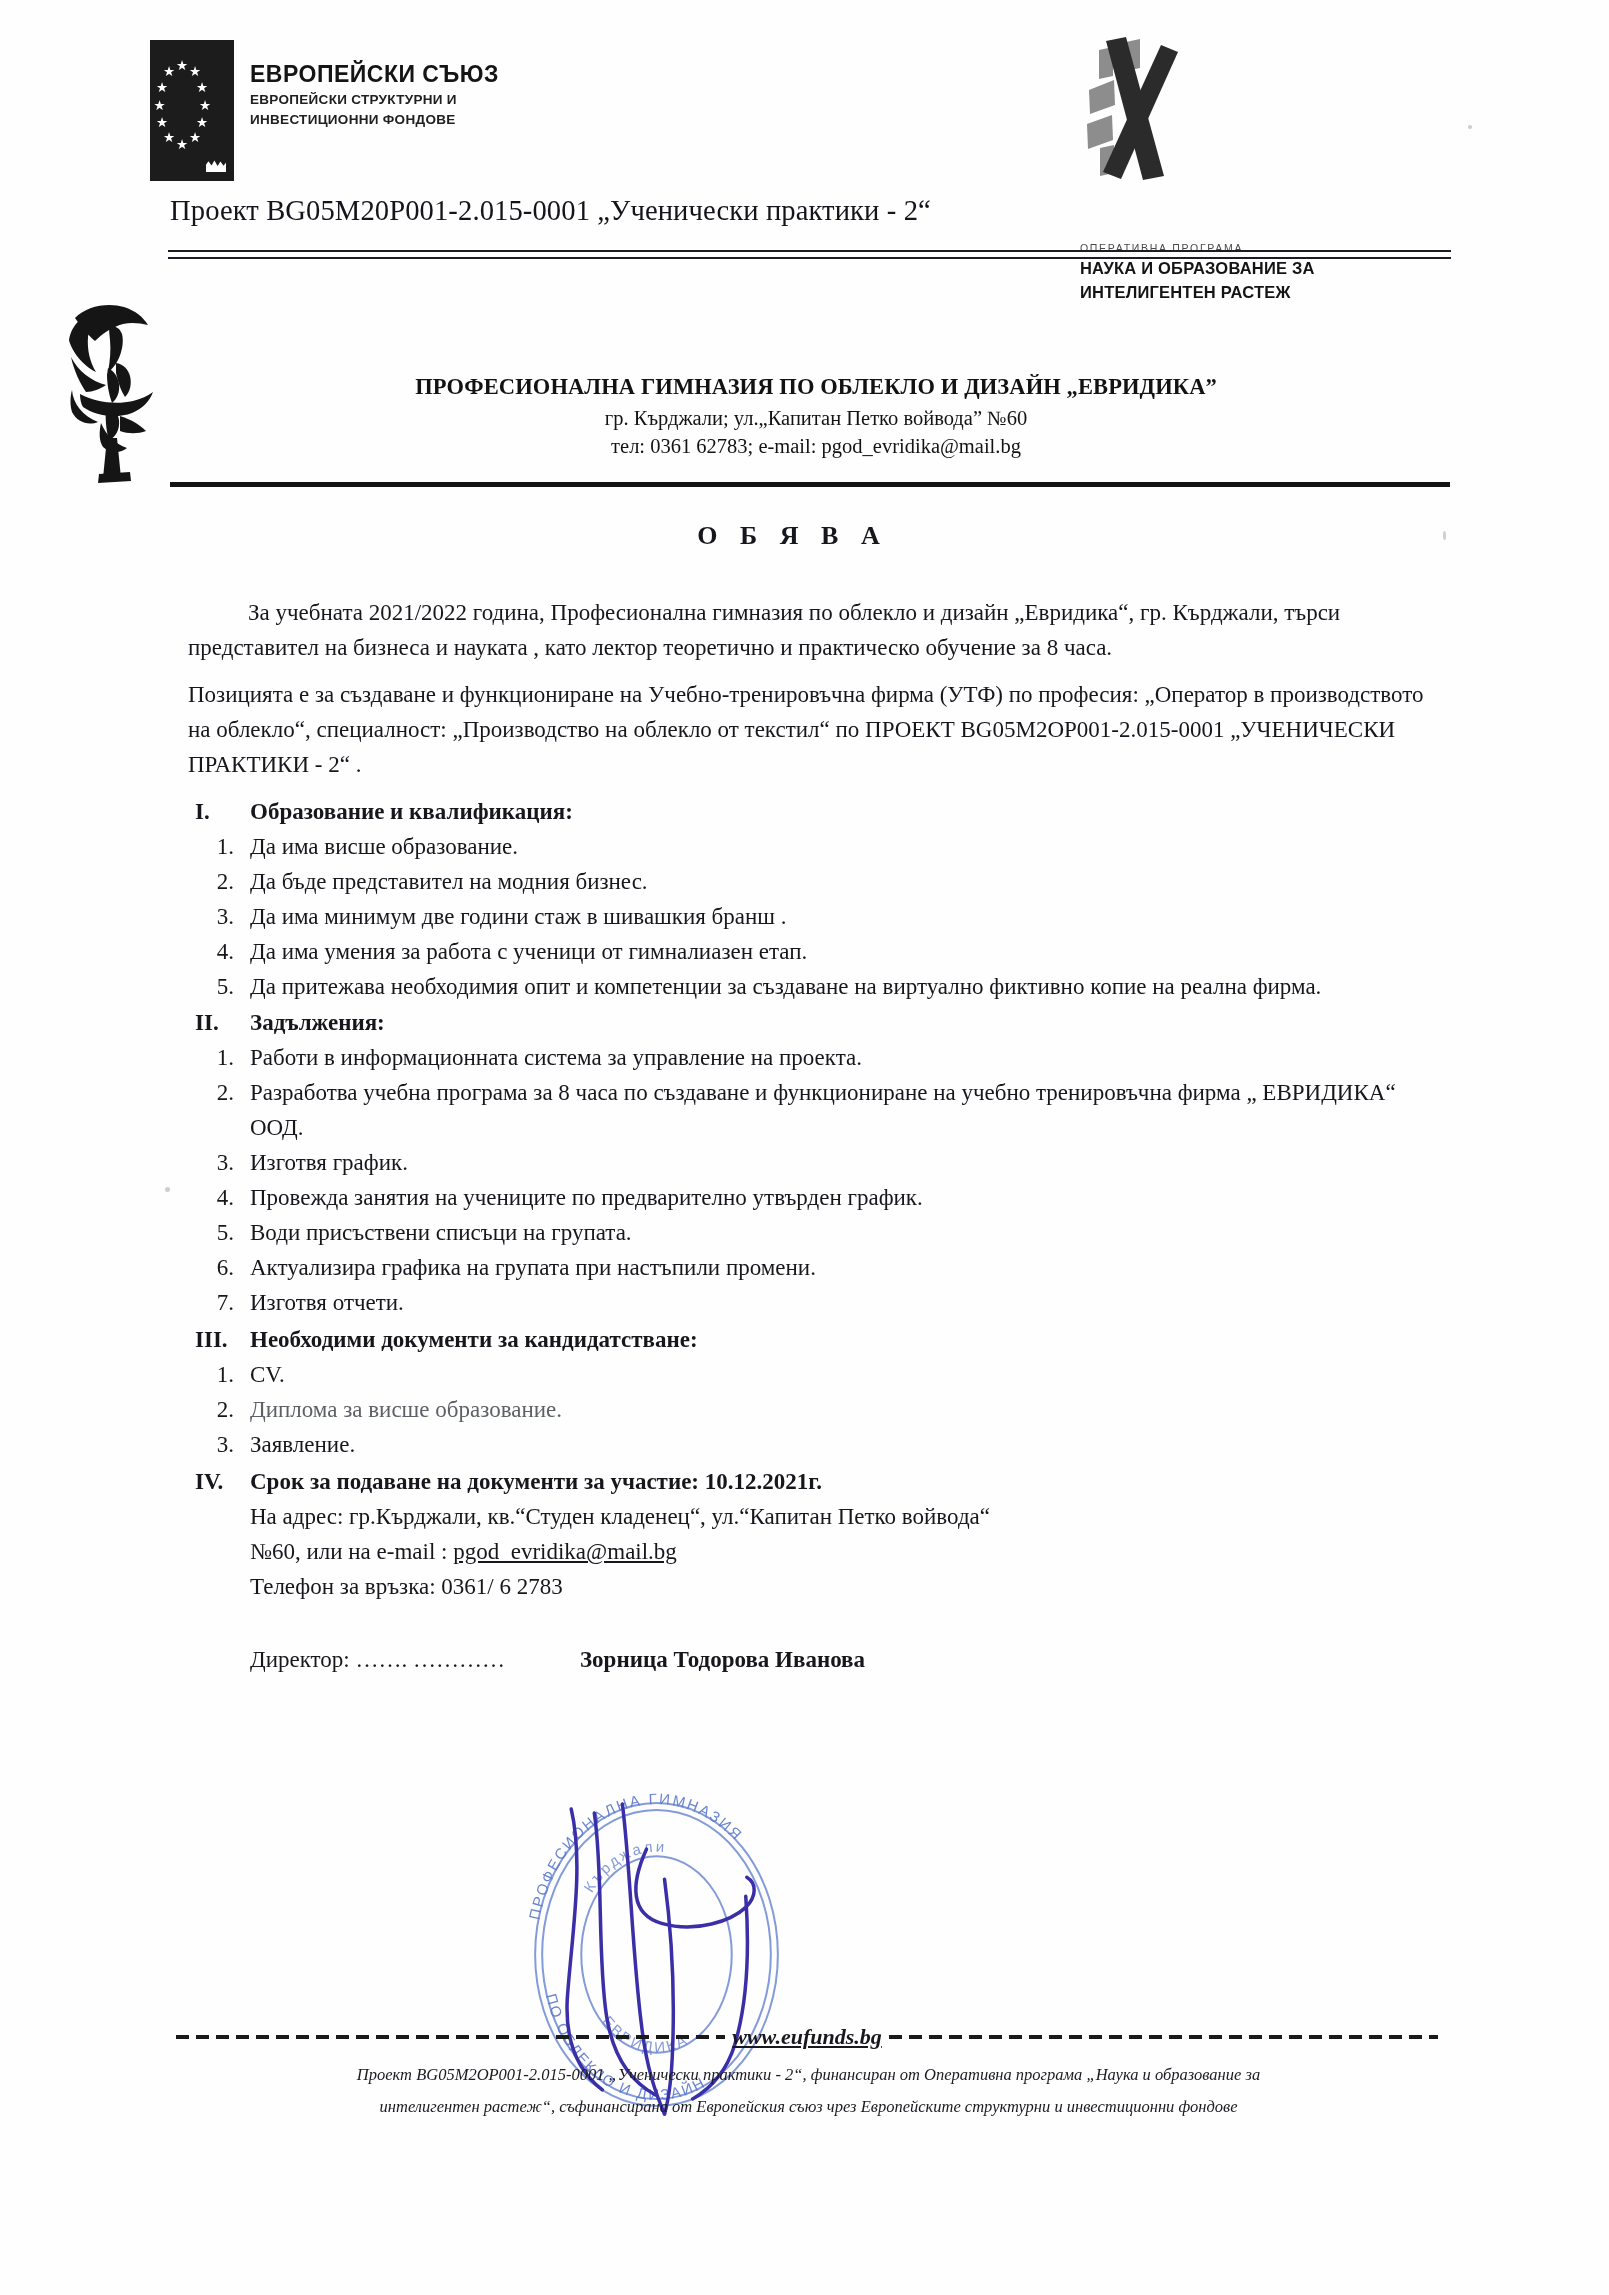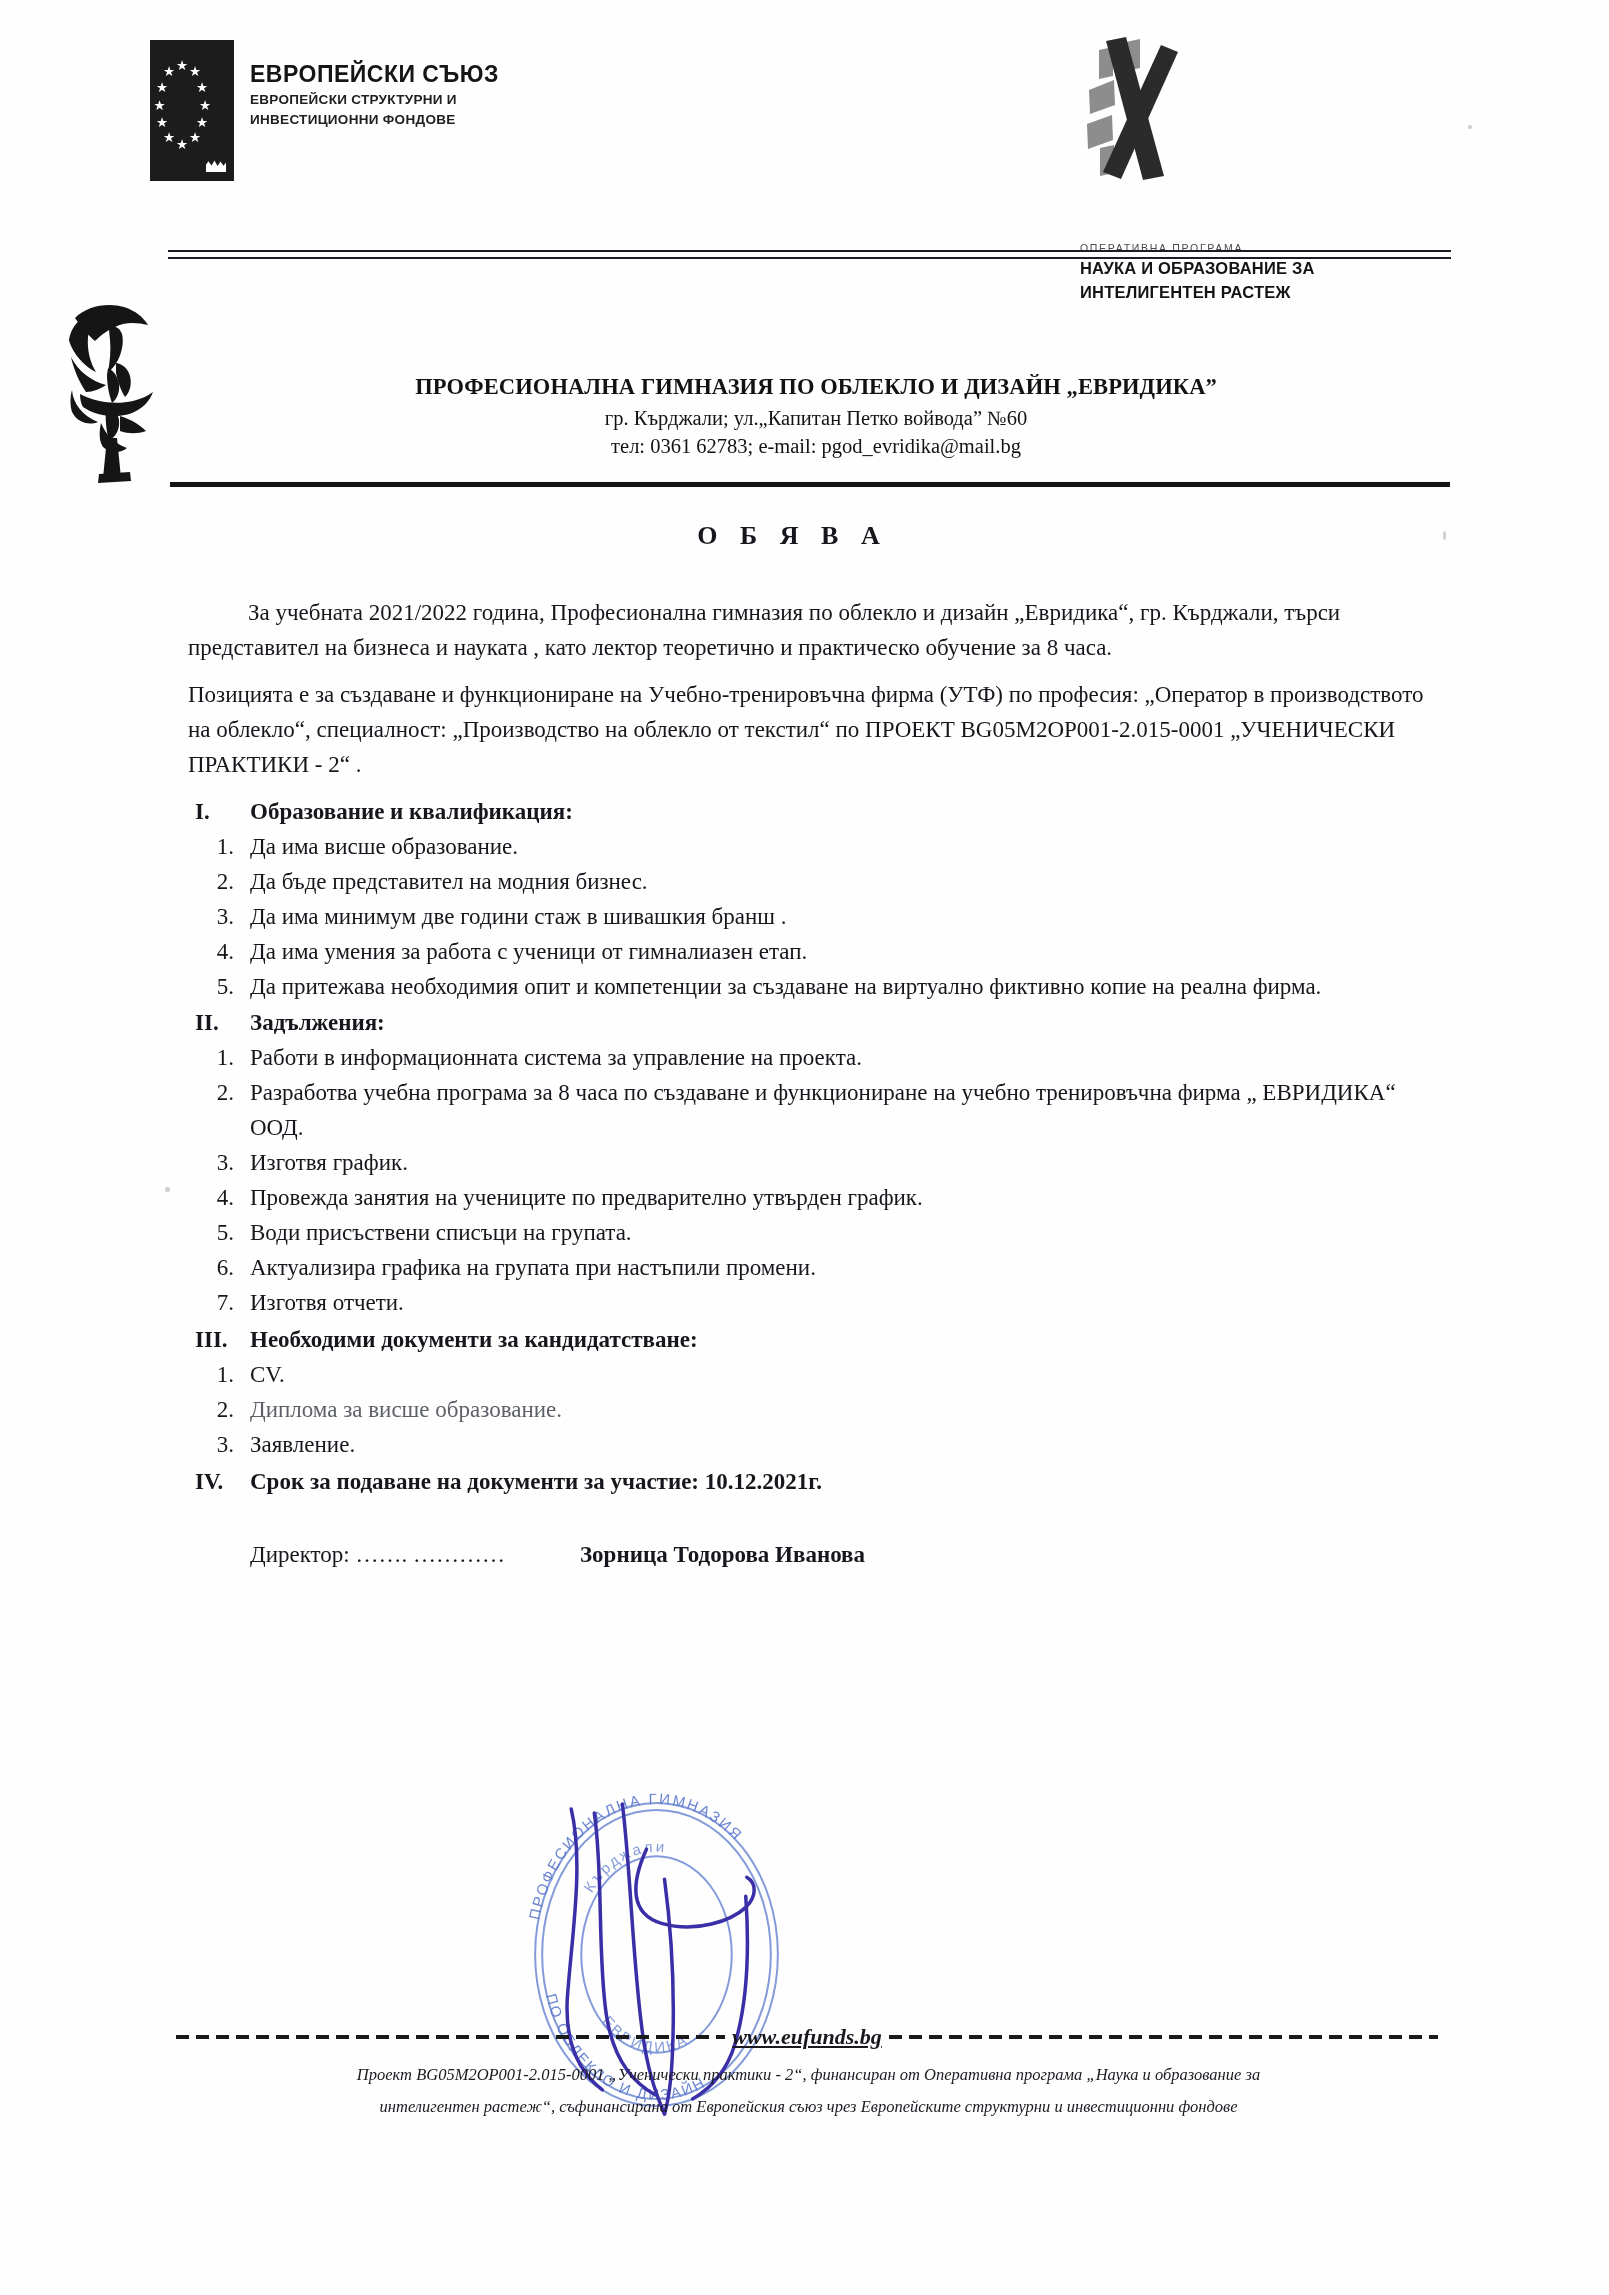--- a/index.html
+++ b/index.html
@@ -340,20 +340,21 @@
         </svg>
       </div>
       <div class="op-text">
         <div class="t1">ОПЕРАТИВНА ПРОГРАМА</div>
         <div class="t2">НАУКА И ОБРАЗОВАНИЕ ЗА</div>
         <div class="t2">ИНТЕЛИГЕНТЕН РАСТЕЖ</div>
       </div>
     </div>
   </div>
 
+  <div class="project-title">Проект BG05M20P001-2.015-0001 „Ученически практики - 2“</div>
   <div class="rule-double"></div>
 
   <div class="school-mark">
     <svg width="115" height="200" viewBox="0 0 230 400">
       <g fill="#151515">
         <path d="M30 60 C52 36 96 28 128 38 C152 46 166 58 176 74 C160 70 142 68 126 72 C104 78 84 92 70 106 C58 96 42 78 30 60 Z"></path>
         <path d="M18 104 C24 70 48 52 76 48 C66 62 58 80 56 98 C54 124 60 148 72 168 C54 160 34 140 24 120 C21 114 19 109 18 104 Z"></path>
         <path d="M22 138 C36 166 62 186 92 194 C80 202 66 208 52 208 C40 190 28 166 22 138 Z"></path>
         <path d="M88 52 C92 44 102 40 110 44 C118 48 120 58 116 66 C112 74 102 77 94 73 C86 69 84 60 88 52 Z"></path>
         <path d="M98 78 C110 74 120 80 124 92 C128 108 124 128 116 144 C110 156 102 164 96 168 C100 146 102 124 100 104 C99 94 98 85 98 78 Z"></path>
@@ -459,20 +460,25 @@
     <div class="num-item">
       <div class="num-idx">3.</div>
       <div class="num-text">Заявление.</div>
     </div>
 
     <div class="roman-item">
       <div class="roman-num">IV.</div>
       <div class="roman-label">Срок за подаване на документи за участие: 10.12.2021г.</div>
     </div>
 
+    <div class="sub-block">
+      <div>На адрес: гр.Кърджали, кв.“Студен кладенец“, ул.“Капитан Петко войвода“</div>
+      <div><span>№60,  или на e-mail : </span><span style="text-decoration:underline">pgod_evridika@mail.bg</span></div>
+      <div>Телефон за връзка: 0361/ 6 2783</div>
+    </div>
 
     <div class="sign-row">
       <span>Директор: ……. …………</span>
       <span class="name">Зорница Тодорова Иванова</span>
     </div>
   </div>
 
   <div class="stamp">
     <svg width="321" height="331" viewBox="0 0 640 660">
       <defs>

